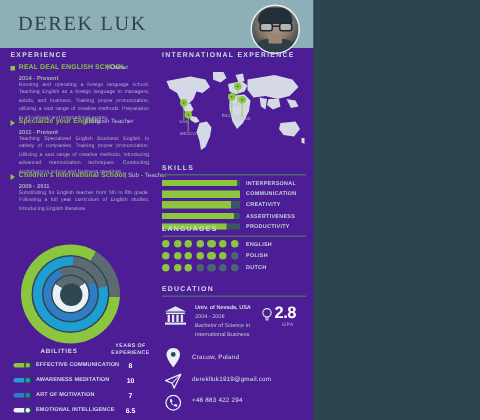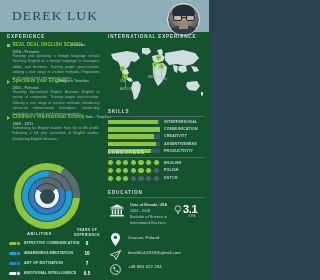--- a/index.html
+++ b/index.html
@@ -2,21 +2,21 @@
 <html><head>
 <meta charset="utf-8">
 <style>
   html,body{margin:0;padding:0;background:#2c4450;}
   body{
     width:209px;height:280px;overflow:hidden;
     font-family:"Liberation Sans",sans-serif;
     color:#d8e3e8;
     position:relative;
   }
-  .page{position:absolute;inset:0;background:#14532d;text-decoration:underline;}
+  .page{position:absolute;inset:0;background:#4c1d95;text-decoration:underline;}
 
   
   .header{
     position:absolute;left:0;top:0;width:209px;height:32px;
     background:#8fafb8;
   }
   .name{
     position:absolute;left:12px;top:8px;
     font-family:"Liberation Serif",serif;
     font-size:13.5px;letter-spacing:1.1px;color:#2b4插;
@@ -364,21 +364,21 @@
     <div class="edu-txt">
       <div class="s">Univ. of Nevada, USA</div>
       <div>2004 - 2008</div>
       <div>Bachelor of Science in International Business</div>
     </div>
     <svg class="gpa-bulb" viewBox="0 0 10 13">
       <circle cx="5" cy="4.6" r="3.6" fill="none" stroke="#dfe8ec" stroke-width="1"></circle>
       <rect x="3.4" y="8.6" width="3.2" height="1" fill="#dfe8ec"></rect>
       <rect x="3.7" y="10.2" width="2.6" height="1" fill="#dfe8ec"></rect>
     </svg>
-    <div class="gpa-num">3.1</div>
+    <div class="gpa-num">2.8</div>
     <div class="gpa-lbl">GPA</div>
   </div>
 
   <div class="contact" id="contact-list">
       <div class="ct-row" style="top: 0px;">
         <span class="ct-ico"><svg viewBox="0 0 11 13">
             <path d="M5.5 0C2.9 0 1 1.9 1 4.4 1 7.6 5.5 13 5.5 13S10 7.6 10 4.4C10 1.9 8.1 0 5.5 0z" fill="#eaf1f4"></path>
             <circle cx="5.5" cy="4.3" r="1.6" fill="#2e4753"></circle>
           </svg></span>
         <span class="ct-txt">Cracow, Poland</span>

